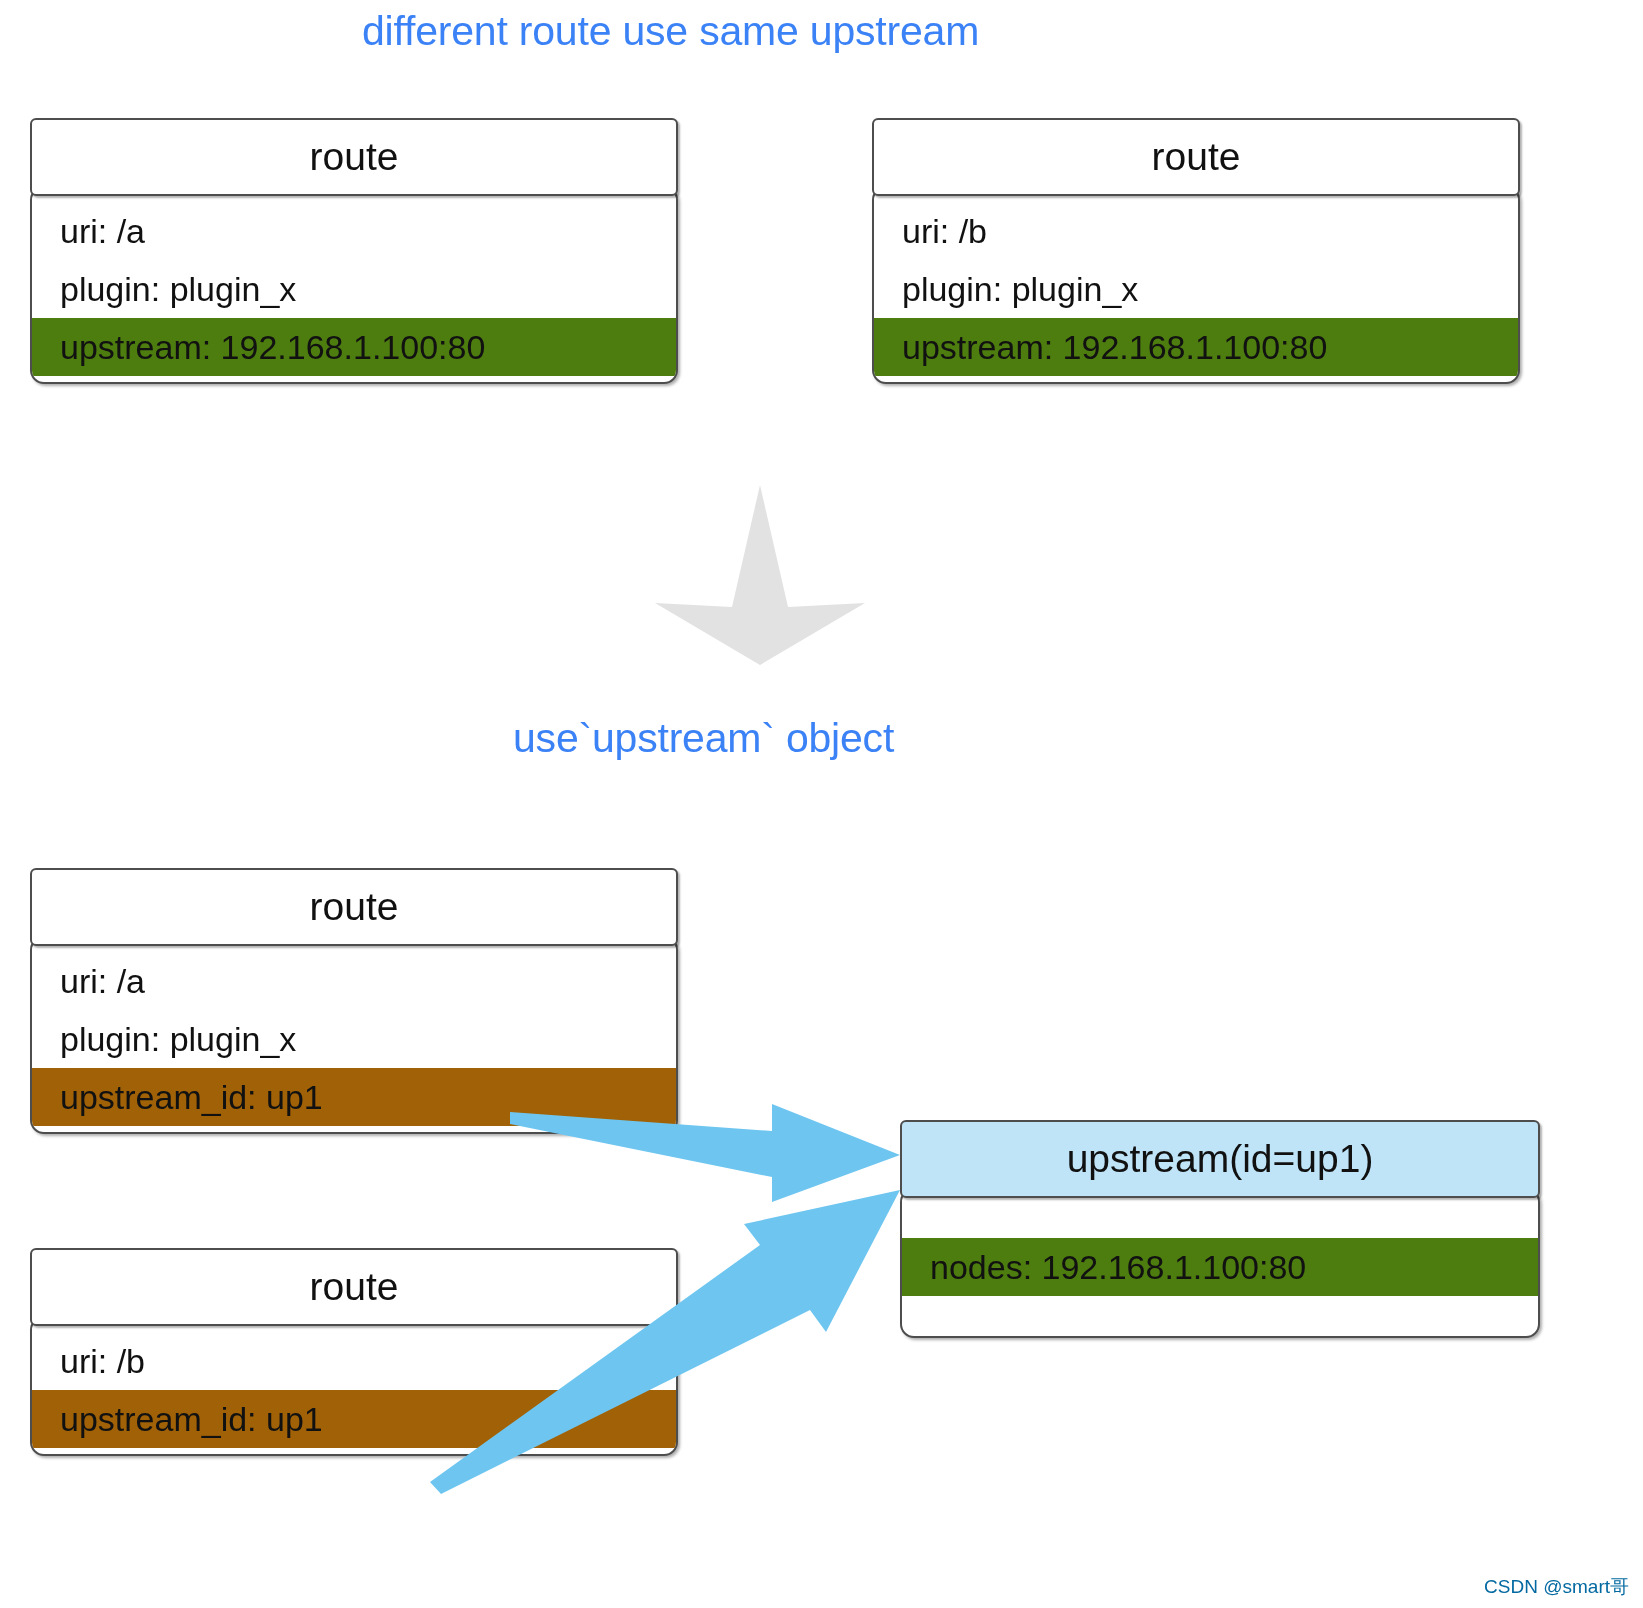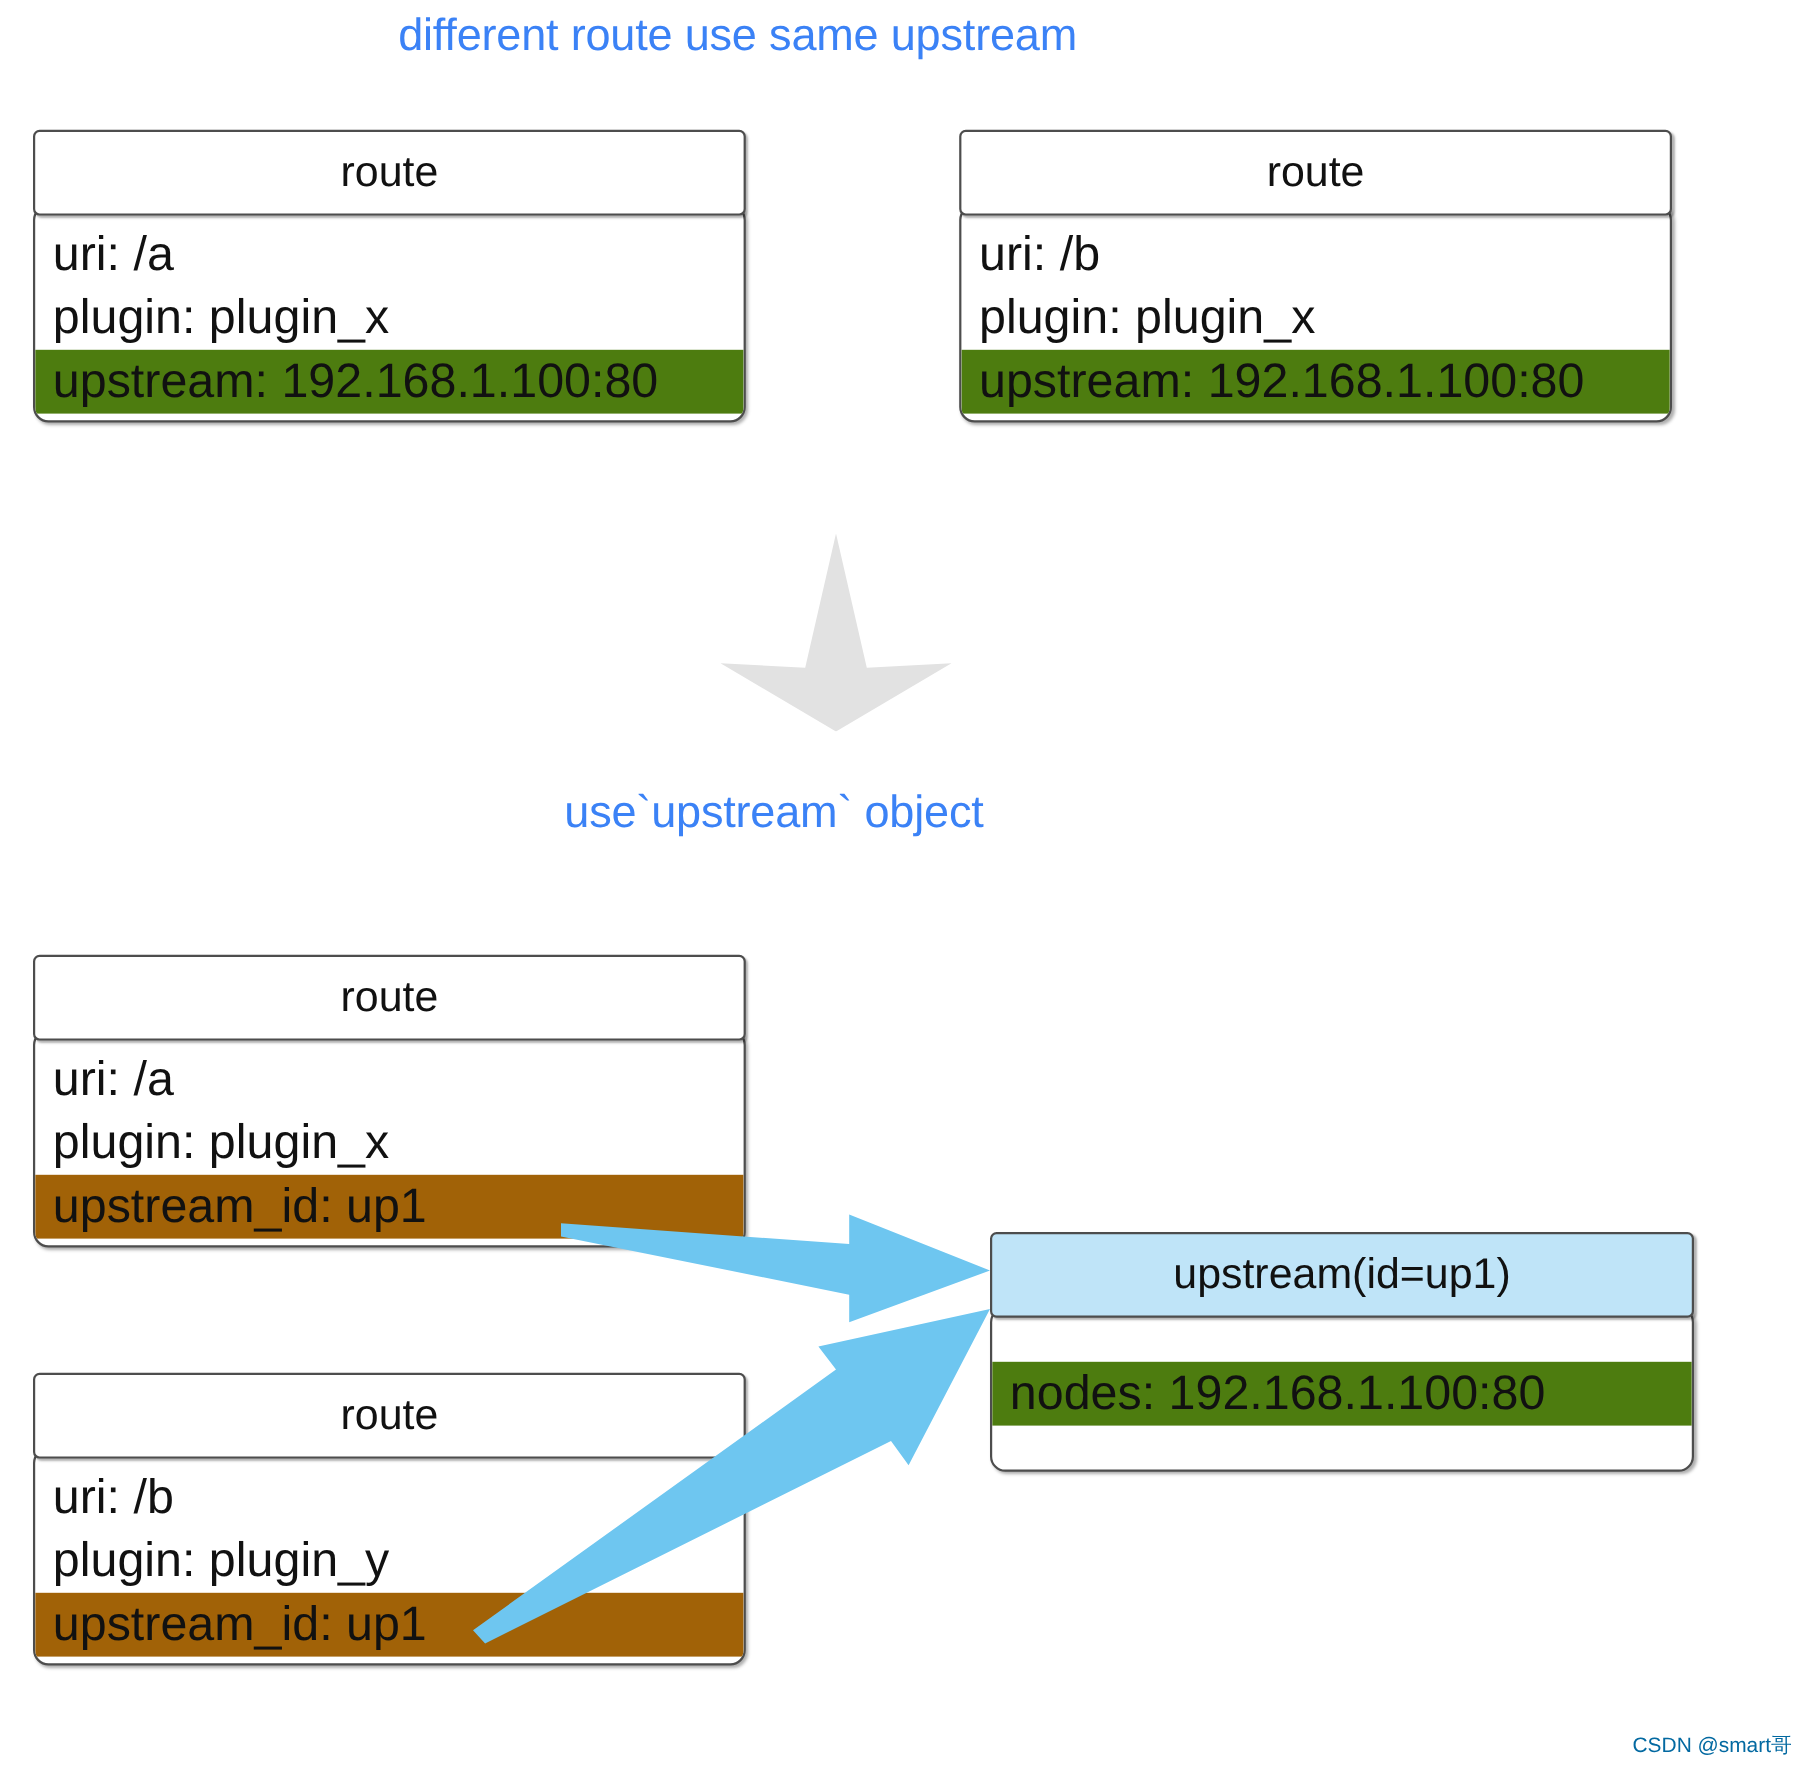--- a/index.html
+++ b/index.html
@@ -59,24 +59,24 @@
     background: #ffffff;
     margin-top: -10px;
     padding-top: 14px;
     padding-bottom: 6px;
     box-shadow: 2px 2px 3px rgba(0,0,0,0.32);
     position: relative;
     z-index: 1;
     overflow: hidden;
   }
   .row {
-    font-size: 44px;
+    font-size: 34px;
     line-height: 58px;
     height: 58px;
-    padding-left: 16px;
+    padding-left: 28px;
     white-space: nowrap;
     color: #111111;
   }
   .row.pink  { background: #4d7c0f; }
   .row.blue  { background: #a16207; }
   .row.empty { height: 34px; }
 
   
   #big-arrow {
     position: absolute;
@@ -144,21 +144,20 @@
       <div class="row">uri: /a</div>
       <div class="row">plugin: plugin_x</div>
       <div class="row blue">upstream_id: up1</div>
     </div>
   </div>
 
   <div class="card" style="left:30px; top:1248px; width:648px;">
     <div class="card-header">route</div>
     <div class="card-body">
       <div class="row">uri: /b</div>
-      <div class="row">plugin: plugin_y</div>
       <div class="row blue">upstream_id: up1</div>
     </div>
   </div>
 
   <div class="card" style="left:900px; top:1120px; width:640px;">
     <div class="card-header blue">upstream(id=up1)</div>
     <div class="card-body">
       <div class="row empty"></div>
       <div class="row pink">nodes: 192.168.1.100:80</div>
       <div class="row empty"></div>

